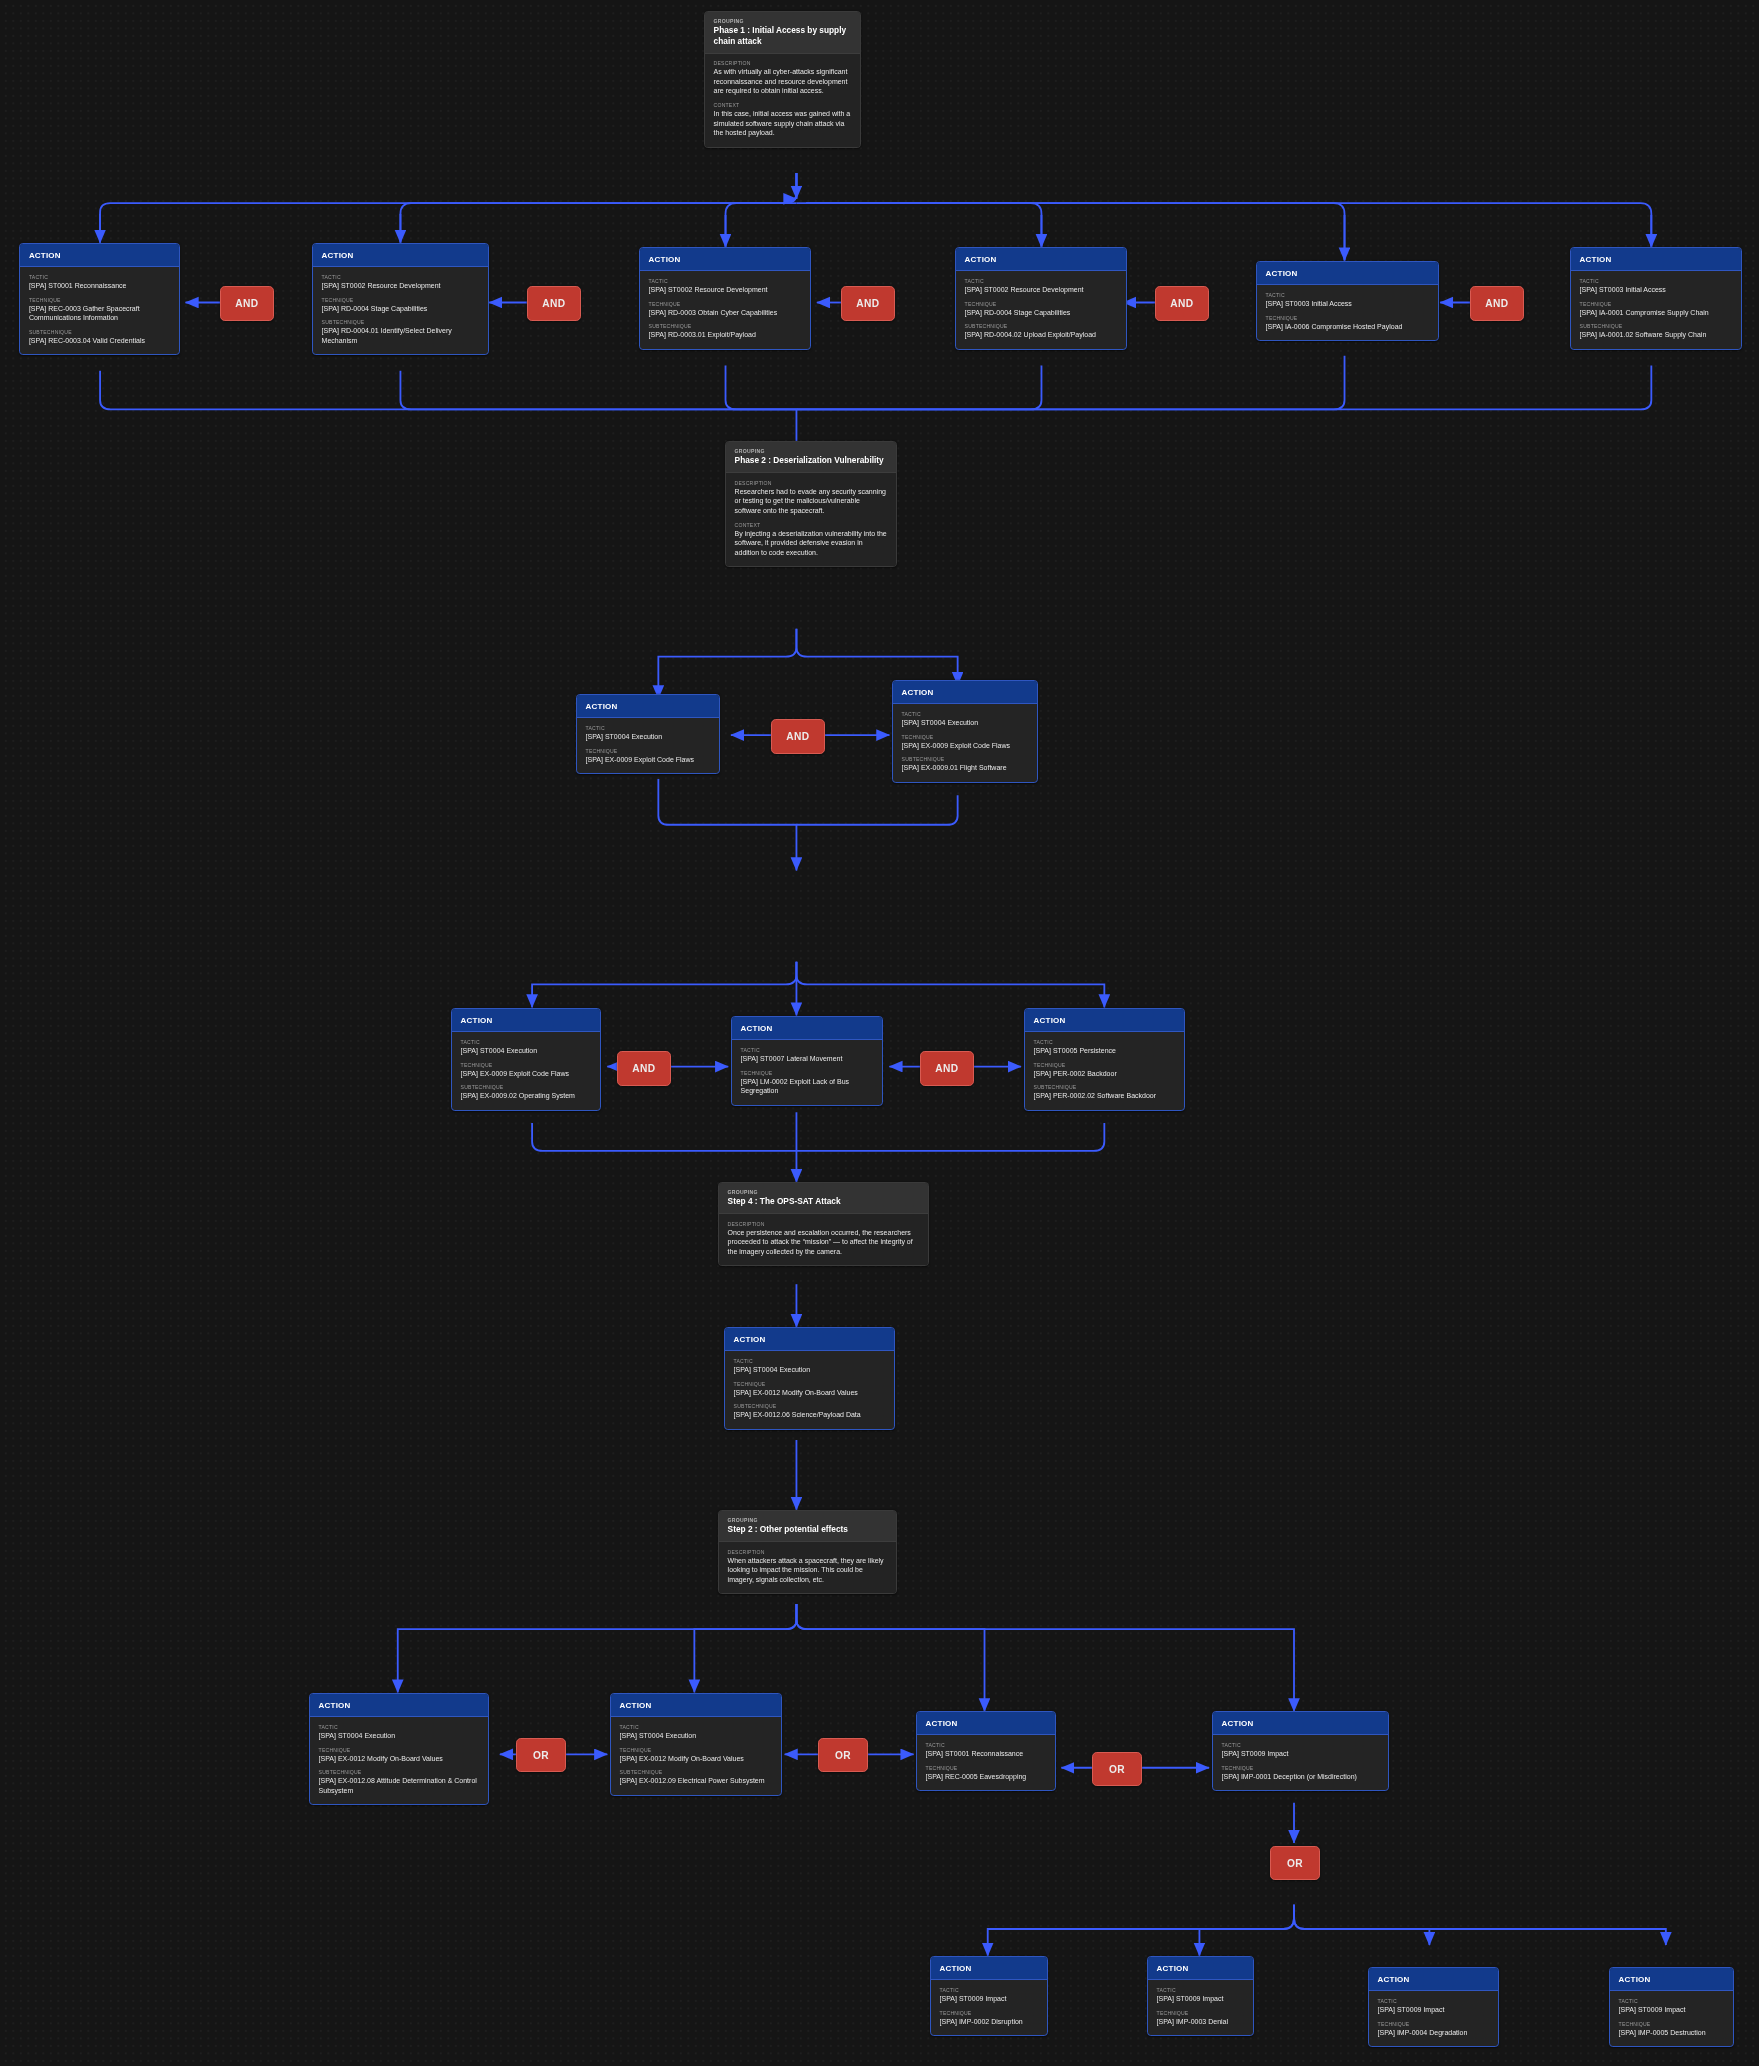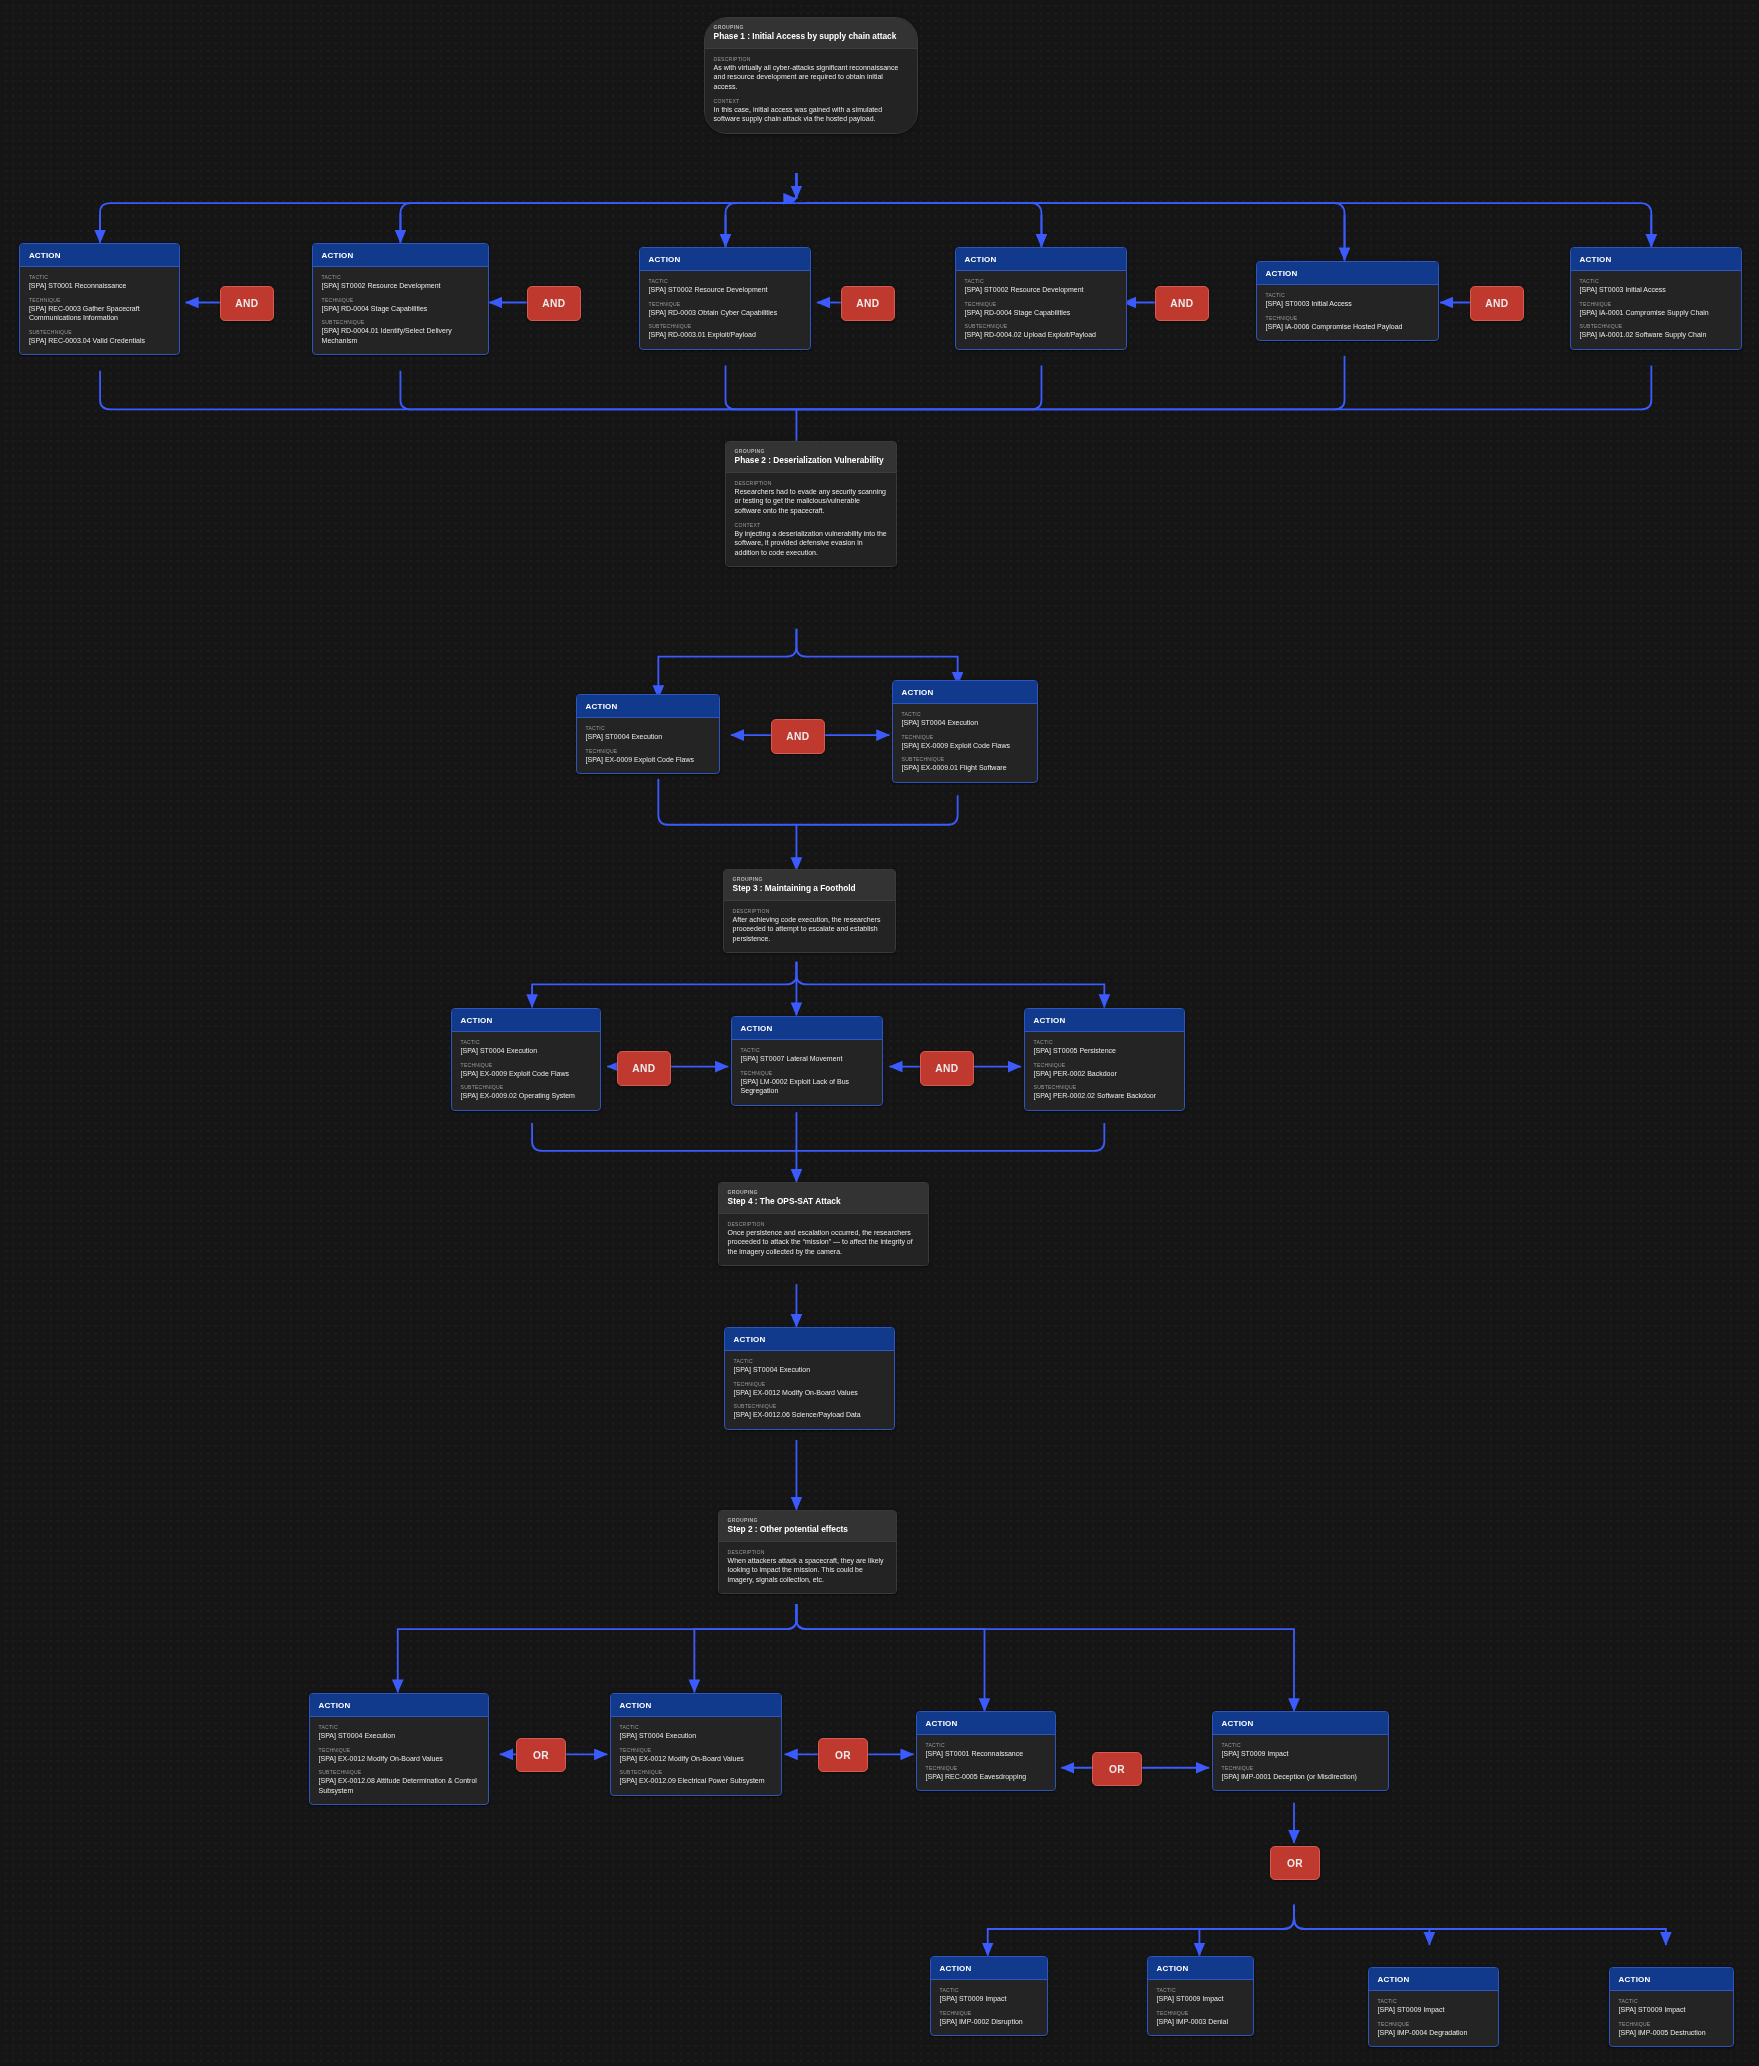--- a/index.html
+++ b/index.html
@@ -192,21 +192,21 @@
 
       <path d="M2408,3355 L2408,3430"></path>
 
       <path d="M2408,3545 L2408,3570 Q2408,3590 2388,3590 L1838,3590 L1838,3640"></path>
       <path d="M2408,3545 L2408,3570 Q2408,3590 2388,3590 L2232,3590 L2232,3640"></path>
       <path d="M2408,3545 L2408,3570 Q2408,3590 2428,3590 L2660,3590 L2660,3620"></path>
       <path d="M2408,3545 L2408,3570 Q2408,3590 2428,3590 L3100,3590 L3100,3620"></path>
     </g>
   </svg>
 
-  <div class="node grouping" style="left:704px;top:17px;width:214px;border-radius:23px;">
+  <div class="node grouping" style="left:704px;top:11px;width:157px;">
     <div class="ghdr">
       <div class="gkind">GROUPING</div>
       <div class="gtitle">Phase 1 : Initial Access by supply chain attack</div>
     </div>
     <div class="gbody">
       <div class="fieldlabel">DESCRIPTION</div>
       <div class="fieldvalue">As with virtually all cyber-attacks significant reconnaissance and resource development are required to obtain initial access.</div>
       <div class="fieldlabel">CONTEXT</div>
       <div class="fieldvalue">In this case, initial access was gained with a simulated software supply chain attack via the hosted payload.</div>
     </div>
@@ -218,30 +218,20 @@
       <div class="gtitle">Phase 2 : Deserialization Vulnerability</div>
     </div>
     <div class="gbody">
       <div class="fieldlabel">DESCRIPTION</div>
       <div class="fieldvalue">Researchers had to evade any security scanning or testing to get the malicious/vulnerable software onto the spacecraft.</div>
       <div class="fieldlabel">CONTEXT</div>
       <div class="fieldvalue">By injecting a deserialization vulnerability into the software, it provided defensive evasion in addition to code execution.</div>
     </div>
   </div>
 
-  <div class="node grouping" style="left:723px;top:869px;width:173px;">
-    <div class="ghdr">
-      <div class="gkind">GROUPING</div>
-      <div class="gtitle">Step 3 : Maintaining a Foothold</div>
-    </div>
-    <div class="gbody">
-      <div class="fieldlabel">DESCRIPTION</div>
-      <div class="fieldvalue">After achieving code execution, the researchers proceeded to attempt to escalate and establish persistence.</div>
-    </div>
-  </div>
 
   <div class="node grouping" style="left:718px;top:1182px;width:211px;">
     <div class="ghdr">
       <div class="gkind">GROUPING</div>
       <div class="gtitle">Step 4 : The OPS-SAT Attack</div>
     </div>
     <div class="gbody">
       <div class="fieldlabel">DESCRIPTION</div>
       <div class="fieldvalue">Once persistence and escalation occurred, the researchers proceeded to attack the “mission” — to affect the integrity of the imagery collected by the camera.</div>
     </div>

